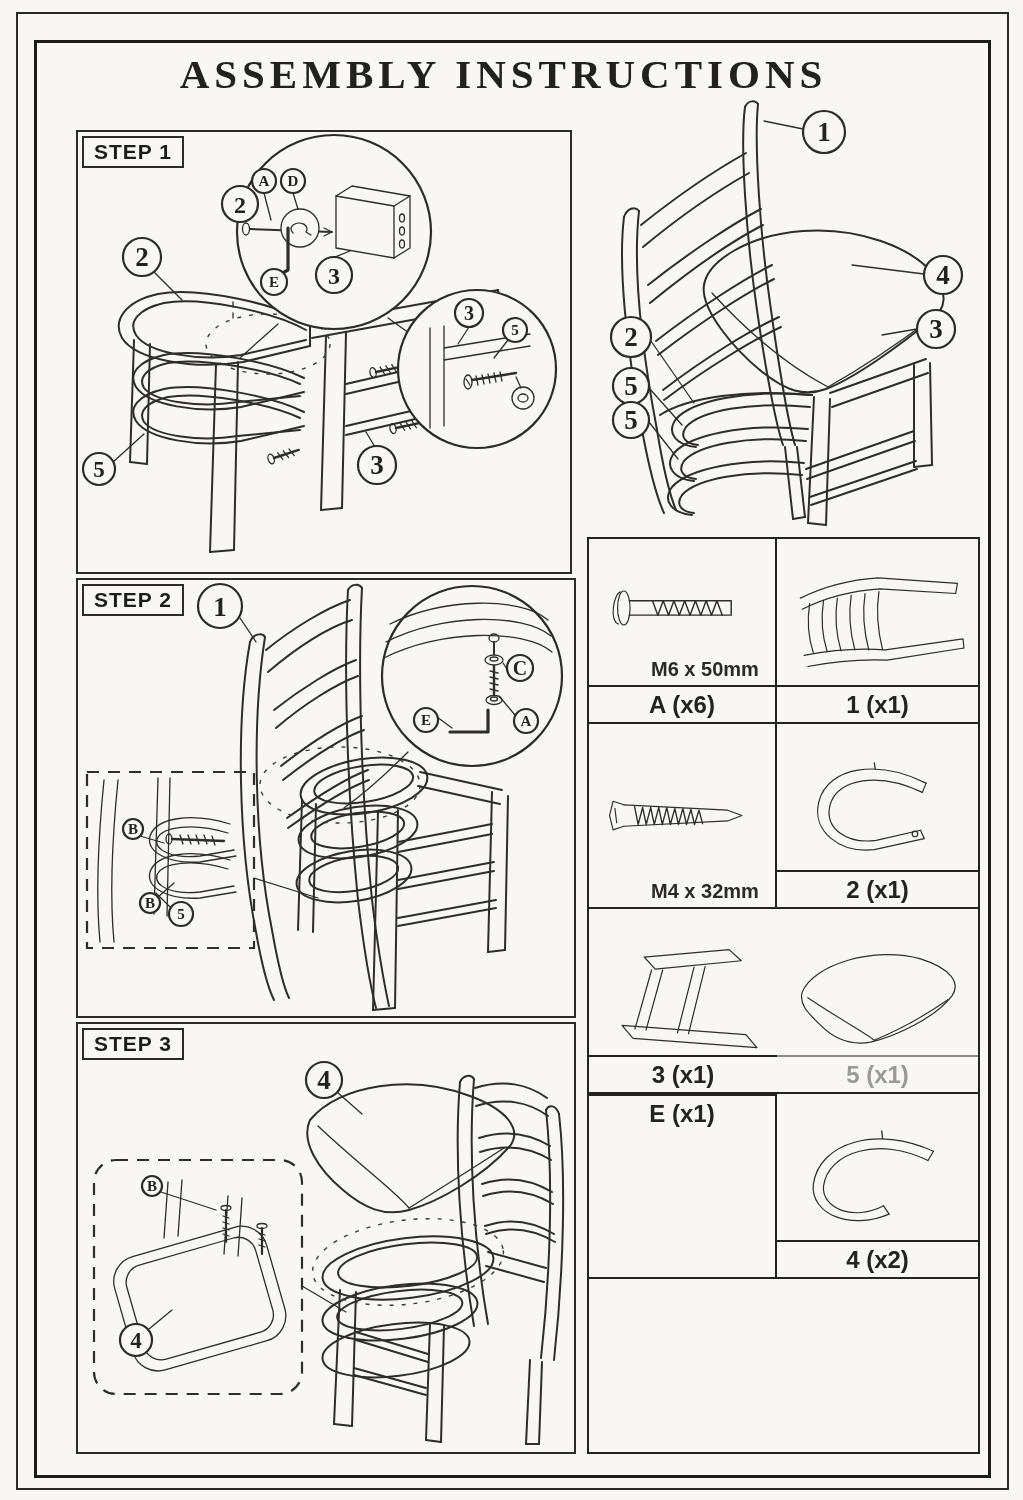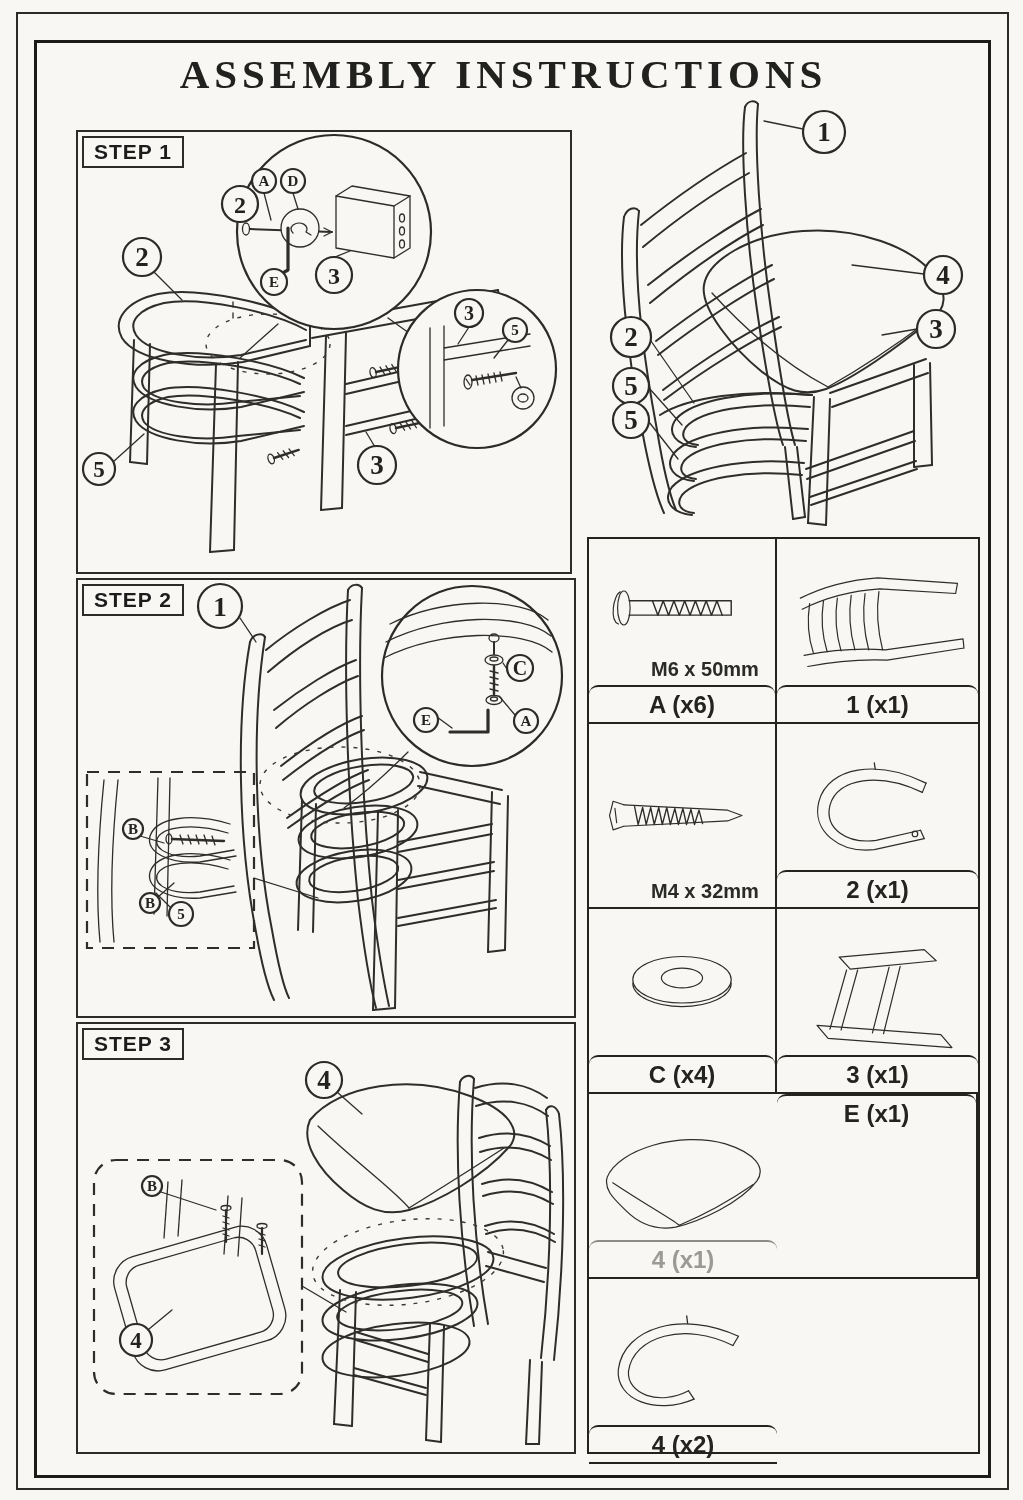--- a/index.html
+++ b/index.html
@@ -23,21 +23,21 @@
   
   .parts{position:absolute;left:587px;top:537px;width:389px;height:913px;border:2px solid #24241f;
          display:grid;grid-template-columns:188px 1fr;grid-template-rows:repeat(5,1fr);}
   .pcell{position:relative;border-right:2px solid #24241f;border-bottom:2px solid #24241f;
          display:flex;flex-direction:column;}
   .pcell.rightcol{border-right:none;margin-top:24px;}
   .pcell .icZone{flex:1;display:flex;align-items:center;justify-content:center;position:relative;}
   .psub{position:absolute;left:34px;bottom:4px;font-weight:bold;font-size:20px;color:#2a2a26;margin-left:28px;}
   .psub.center{left:74px;}
   .plabel{height:35px;border-top:2px solid #24241f;display:flex;align-items:center;justify-content:center;
-          font-weight:bold;font-size:24px;color:#232320;border-radius:9px;}
+          font-weight:bold;font-size:24px;color:#232320;}
   .faded .plabel{color:#9c9a94;border-top-color:#8d8b85;}
 
   
   .ln{fill:none;stroke:#2e2d29;stroke-width:2;stroke-linecap:round;stroke-linejoin:round;}
   .lnt{fill:none;stroke:#2e2d29;stroke-width:1.3;stroke-linecap:round;stroke-linejoin:round;}
   .lnb{fill:none;stroke:#2e2d29;stroke-width:3.2;stroke-linecap:round;stroke-linejoin:round;}
   .dash{fill:none;stroke:#3a3935;stroke-width:1.4;stroke-dasharray:4 8;}
   .dbox{fill:none;stroke:#2e2d29;stroke-width:2.2;stroke-dasharray:12 9;}
   .wfill{fill:#f8f7f3;}
   .co{fill:#f8f7f3;stroke:#2b2b28;stroke-width:2.2;}
@@ -514,51 +514,41 @@
           <path d="M152,38 C100,12 46,20 36,58 C28,90 58,114 96,110 L150,98"></path>
           <path d="M148,48 C102,26 56,32 48,62 C42,87 66,104 98,100 L146,89"></path>
           <path d="M152,38 L148,48 M150,98 L146,89"></path>
           <circle cx="140" cy="93" r="3"></circle>
           <path d="M96,16 L97,23" stroke-width="1.4"></path>
         </svg>
       </div>
       <div class="plabel">2 (x1)</div>
     </div>
 
-    <div class="pcell">
-      <div class="icZone">
-        <svg width="170" height="100" viewBox="0 0 190 105" class="lnt">
-          <ellipse cx="95" cy="50" rx="55" ry="26"></ellipse>
-          <ellipse cx="95" cy="48" rx="23" ry="11"></ellipse>
-          <path d="M40,54 A55,26 0 0 0 150,54"></path>
-        </svg>
-      </div>
-      <div class="plabel">C (x4)</div>
-    </div>
     <div class="pcell rightcol">
       <div class="icZone">
         <svg width="186" height="122" viewBox="0 0 200 132" class="lnt">
           <path d="M58,26 L150,18 L163,30 L70,39 Z"></path>
           <path d="M66,40 L48,104 M78,40 L60,105"></path>
           <path d="M112,37 L94,108 M124,36 L106,109"></path>
           <path d="M34,100 L168,110 L180,124 L46,114 Z"></path>
         </svg>
       </div>
       <div class="plabel">3 (x1)</div>
     </div>
 
     <div class="pcell rightcol faded">
       <div class="icZone icZoneFade">
         <svg width="186" height="122" viewBox="0 0 200 132" class="lnt">
           <path d="M18,64 C30,34 96,14 146,28 C178,38 190,54 180,68 C162,92 118,112 92,118 C70,122 52,114 38,100 C26,88 14,78 18,64 Z"></path>
           <path d="M24,70 C60,94 86,108 96,116" stroke-width="1.2"></path>
           <path d="M176,72 C150,90 120,106 96,116" stroke-width="1.2"></path>
         </svg>
       </div>
-      <div class="plabel">4 (x1)</div>
+      <div class="plabel">5 (x1)</div>
     </div>
 
     <div class="pcell">
       <div class="plabel">E (x1)</div>
     </div>
     <div class="pcell rightcol">
       <div class="icZone">
         <svg width="186" height="122" viewBox="0 0 200 132" class="lnt">
           <path d="M160,36 C100,8 36,26 30,72 C27,104 70,122 112,104"></path>
           <path d="M154,46 C102,20 46,36 41,74 C39,98 74,112 106,95"></path>

